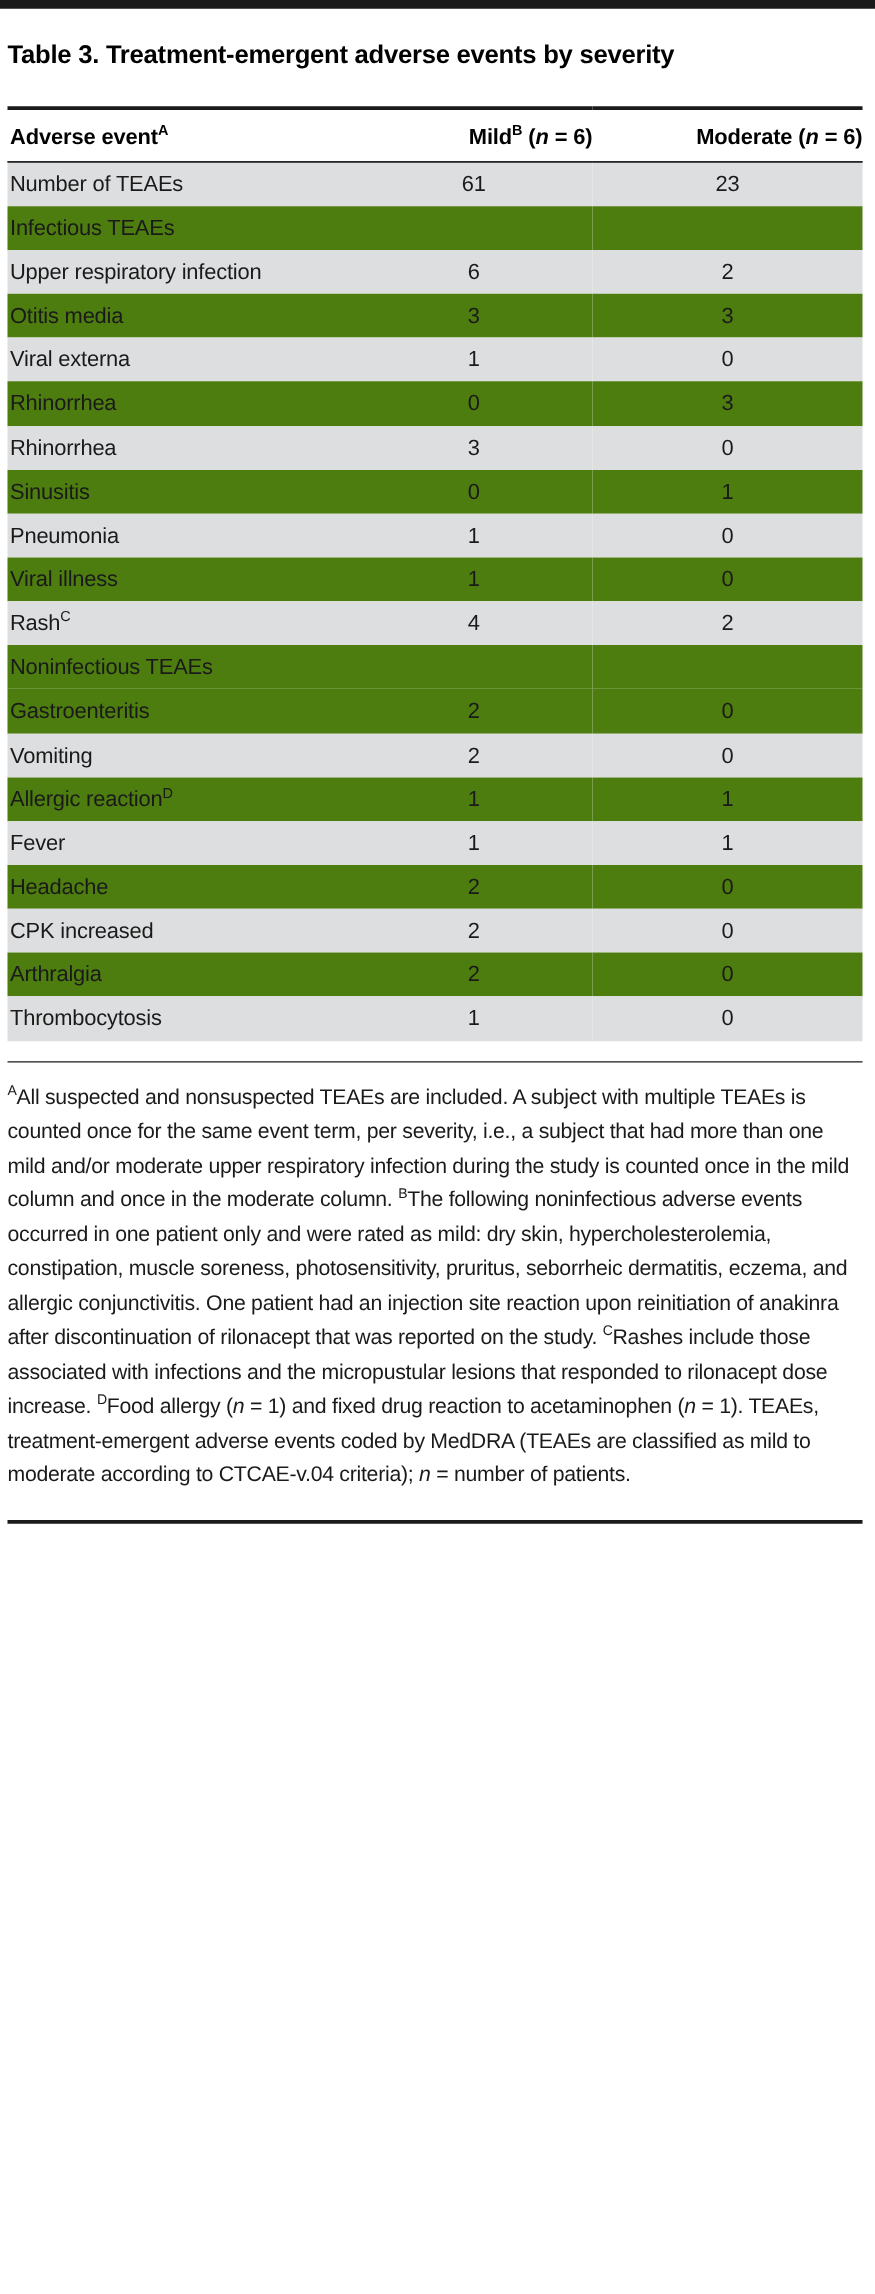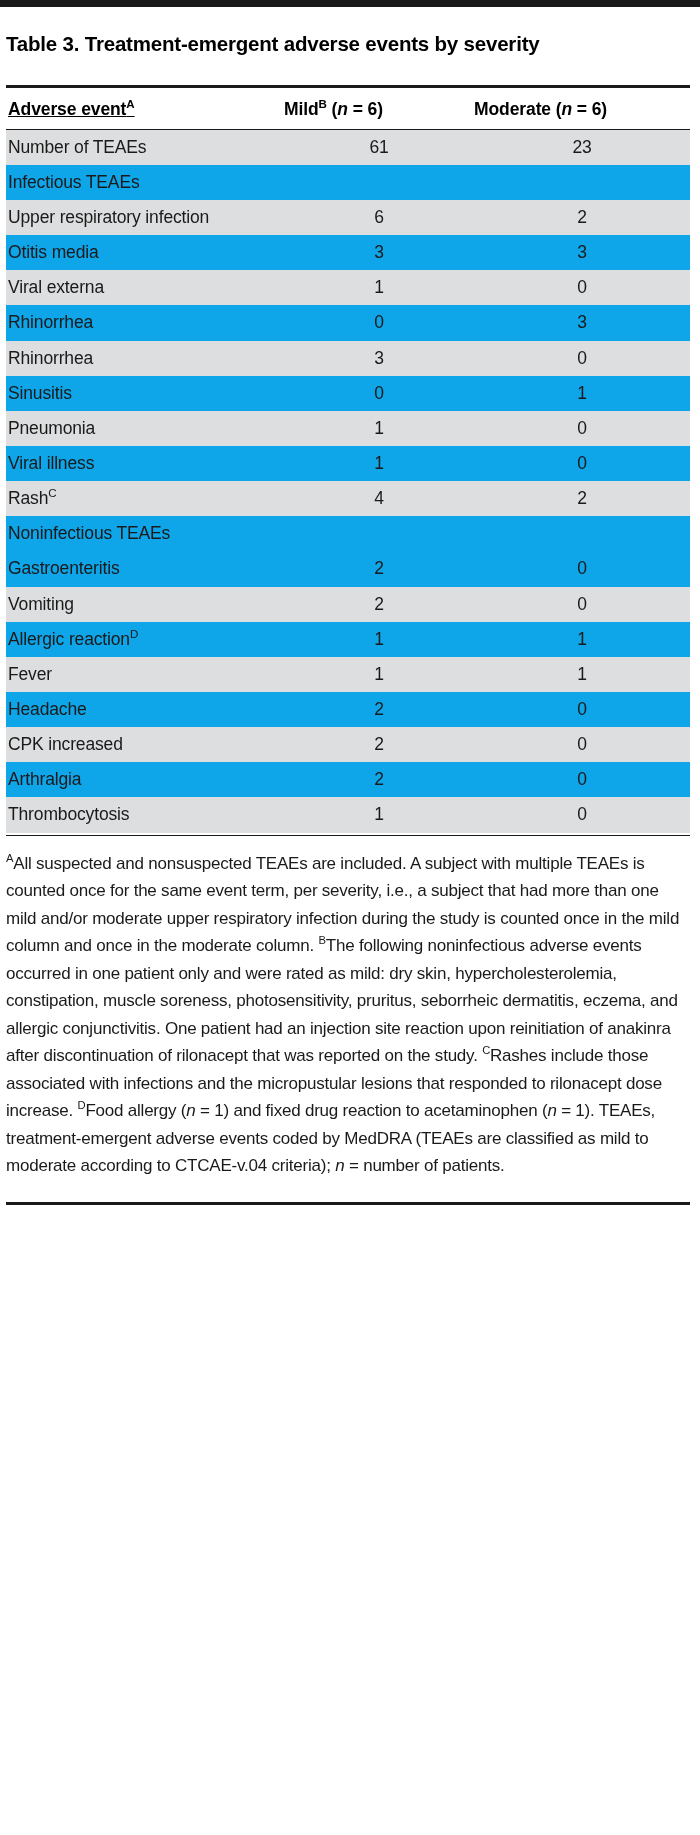--- a/index.html
+++ b/index.html
@@ -54,24 +54,23 @@
     font-weight: bold;
     color: #000000;
     padding: 11px 0 9px 0;
     border-top: 3px solid #1a1a1a;
     border-bottom: 1px solid #1a1a1a;
     letter-spacing: -0.1px;
   }
   table.teae thead th.hdr-event {
     text-align: left;
     padding-left: 2px;
-    text-decoration: underline;
   }
   table.teae thead th.hdr-num {
-    text-align: left;
+    text-align: right;
   }
 
   table.teae tbody td {
     font-size: 17.5px;
     line-height: 1.38;
     color: #1a1a1a;
     padding: 5px 0 6px 0;
     vertical-align: top;
     letter-spacing: -0.15px;
   }
@@ -80,39 +79,39 @@
     padding-left: 2px;
     padding-right: 14px;
   }
   table.teae tbody td.cell-num {
     text-align: center;
   }
   table.teae tbody tr.shaded td {
     background: #dddedf;
   }
   table.teae tbody tr.plain td {
-    background: #0ea5e9;
+    background: #4d7c0f;
   }
 
   sup {
     font-size: 0.66em;
     vertical-align: super;
     line-height: 0;
     font-weight: inherit;
   }
   .ital { font-style: italic; }
 
   .footnotes {
     width: 684px;
     font-size: 17px;
     line-height: 1.62;
     color: #1a1a1a;
     border-top: 1px solid #1a1a1a;
     padding-top: 14px;
-    margin-top: 2px;
+    margin-top: 16px;
     letter-spacing: -0.22px;
     text-align: left;
   }
   .bottom-rule {
     width: 684px;
     height: 3px;
     background: #1a1a1a;
     margin-top: 22px;
   }
 </style>

